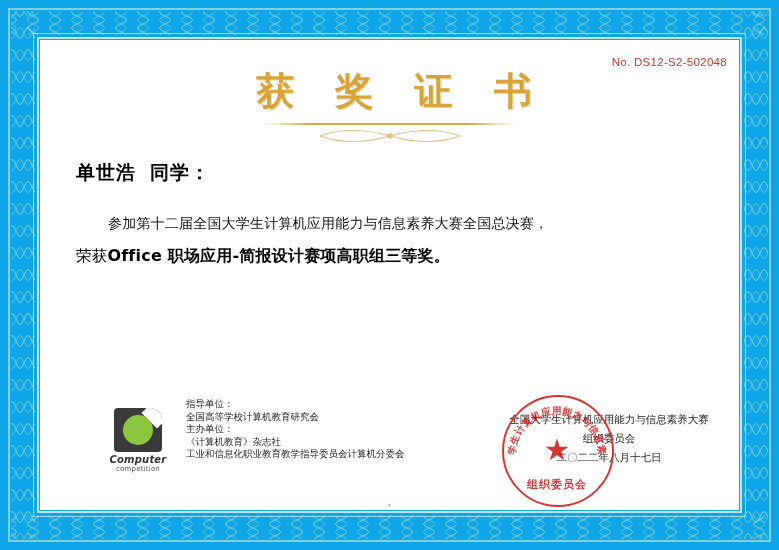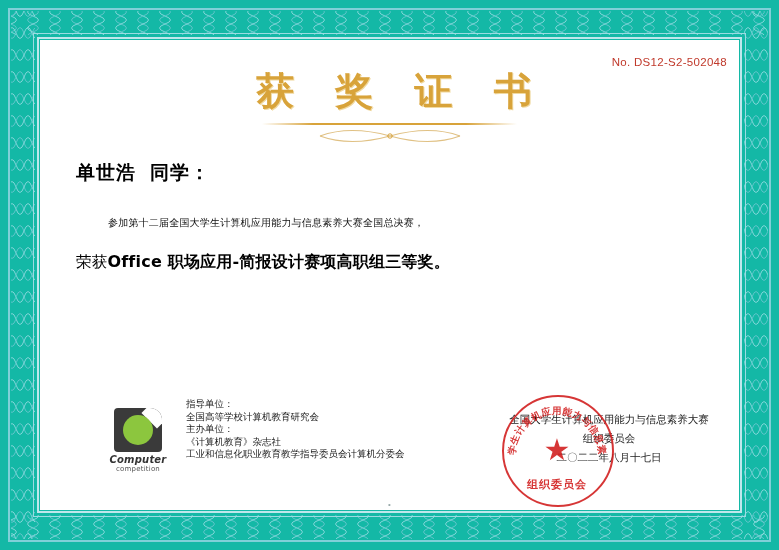--- a/index.html
+++ b/index.html
@@ -12,21 +12,21 @@
     height: 550px;
     font-family: "Liberation Sans", sans-serif;
     color: #1a1a1a;
     overflow: hidden;
   }
 
   .certificate {
     position: relative;
     width: 779px;
     height: 550px;
-    background: #14b8a6;
+    background: #0ea5e9;
     box-sizing: border-box;
   }
 
   
   .border-outer {
     position: absolute;
     left: 8px;
     top: 8px;
     right: 8px;
     bottom: 8px;
@@ -121,34 +121,34 @@
     color: #000;
     margin-bottom: 22px;
     letter-spacing: 1px;
   }
   .recipient .gap {
     display: inline-block;
     width: 14px;
   }
   .para {
     font-family: "DejaVu Sans", sans-serif;
-    font-size: 10px;
+    font-size: 14px;
     line-height: 30px;
     color: #111;
     text-indent: 32px;
     letter-spacing: 0.2px;
   }
   .para2 {
     font-family: "DejaVu Sans", sans-serif;
     font-size: 16px;
     line-height: 32px;
     color: #000;
     font-weight: bold;
     letter-spacing: 0.2px;
-    margin-top: 8px;
+    margin-top: 2px;
   }
   .para2 .lead {
     font-weight: normal;
     font-size: 15.5px;
   }
   .field {
     font-family: "DejaVu Sans", sans-serif;
     font-size: 15.5px;
     line-height: 34px;
     color: #111;

